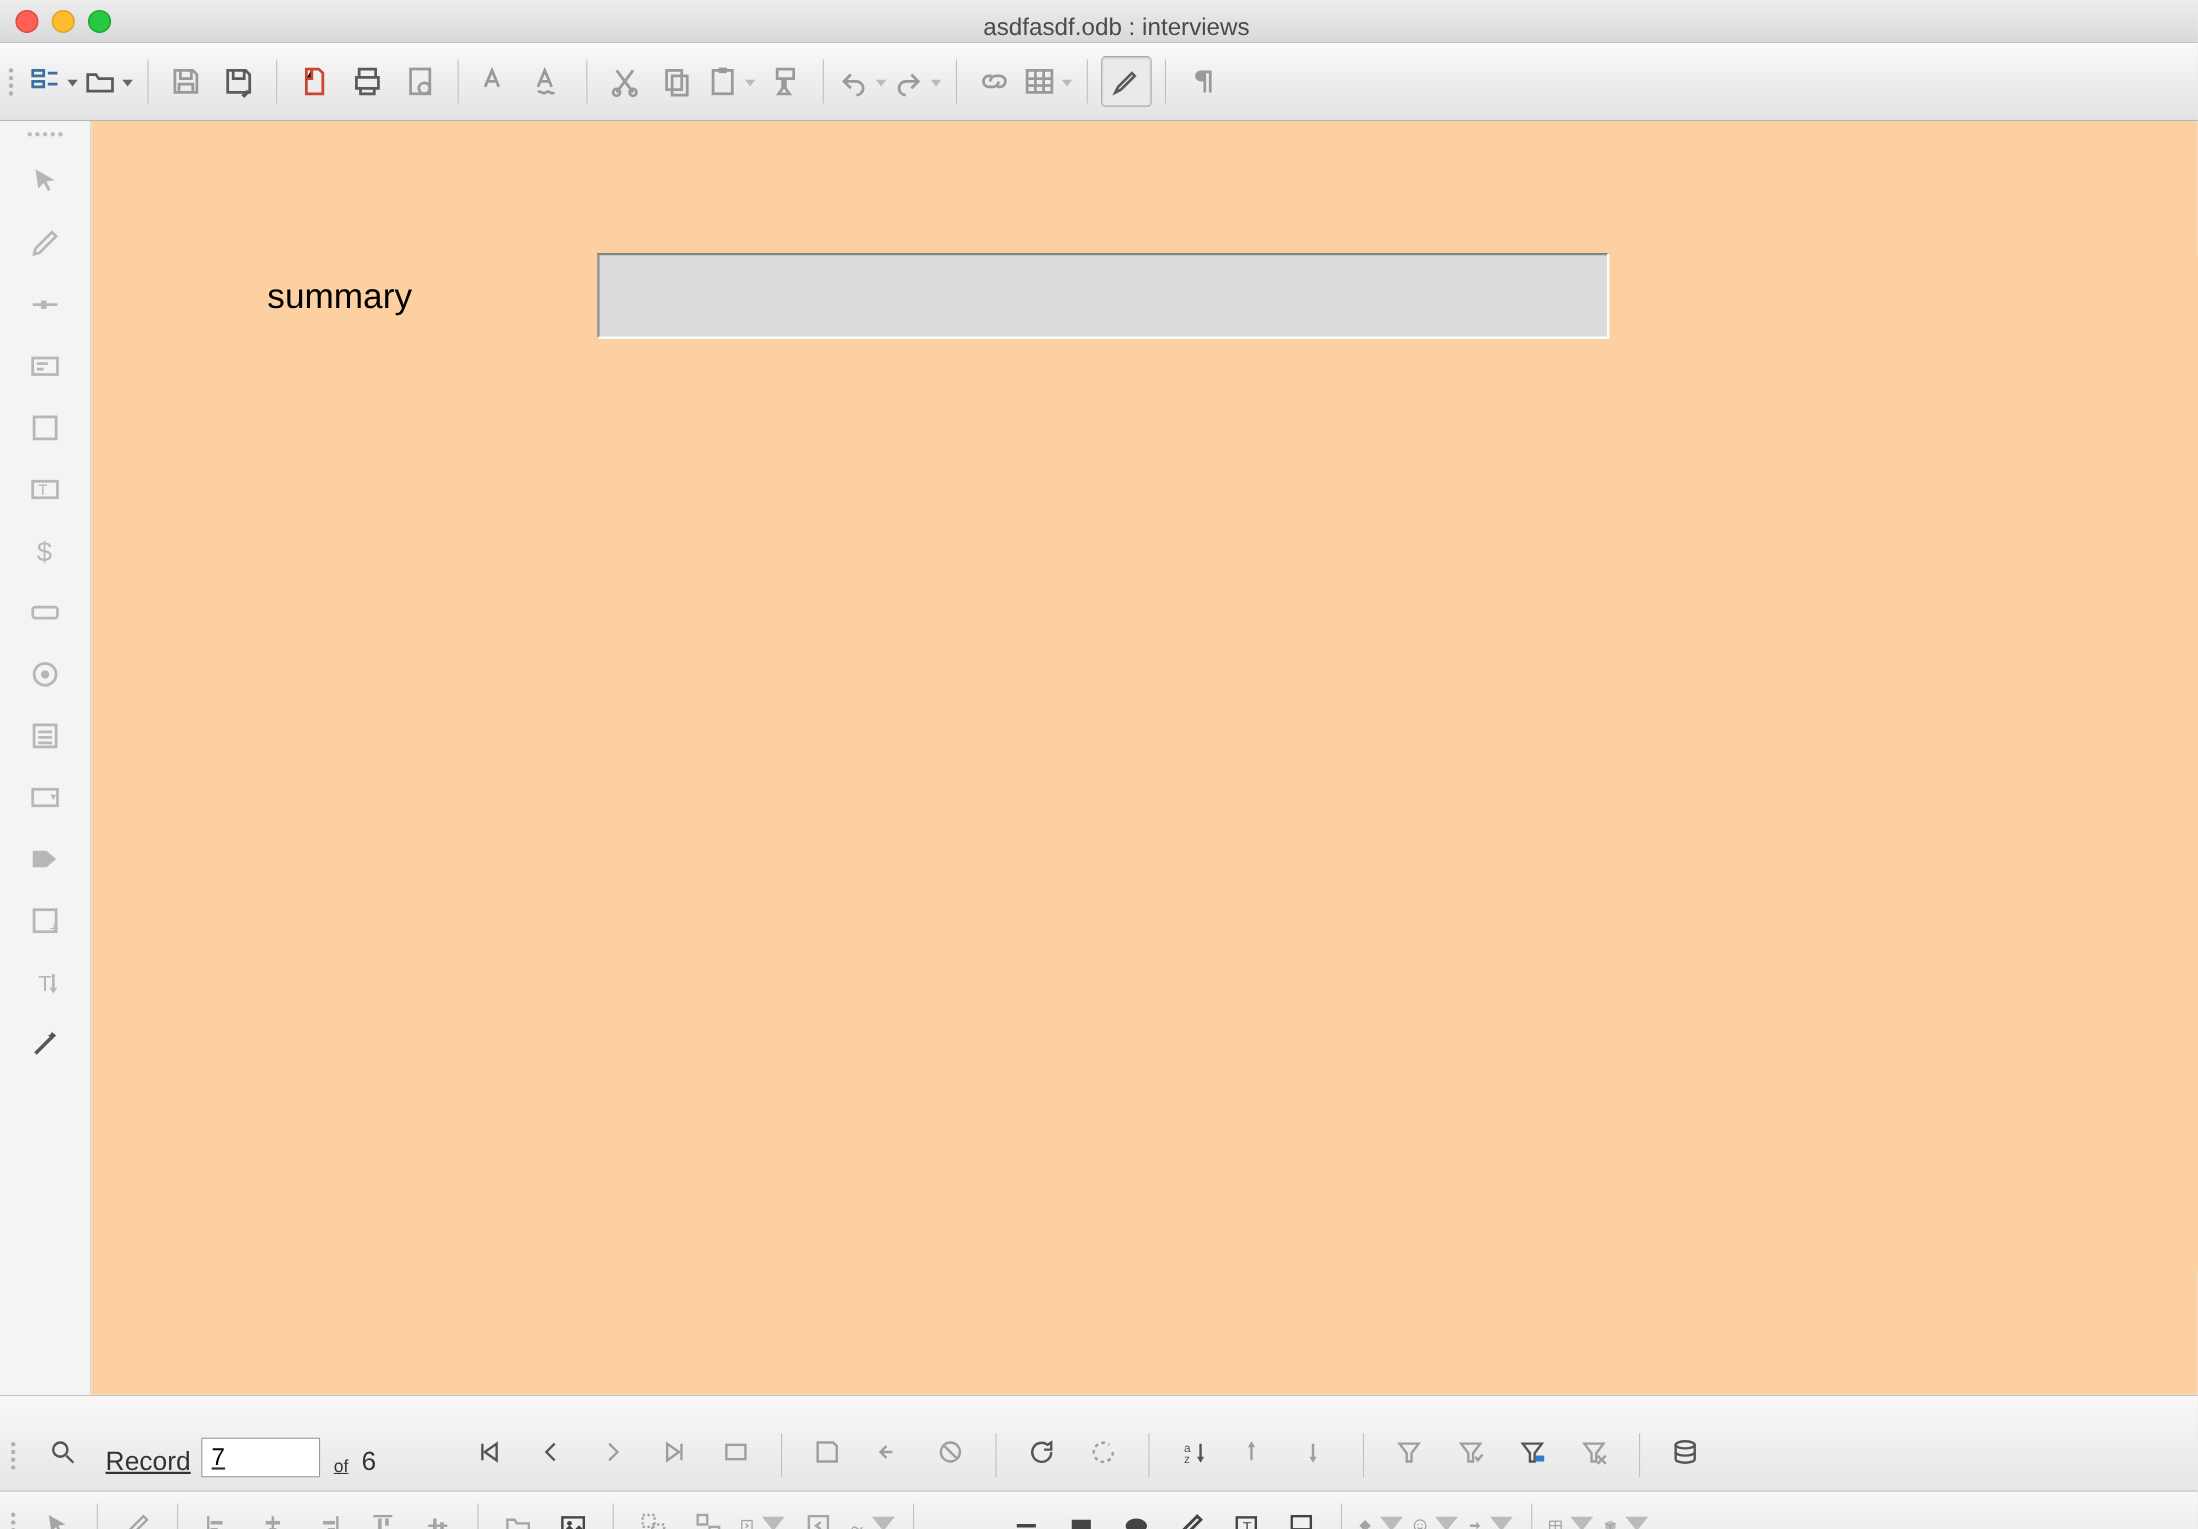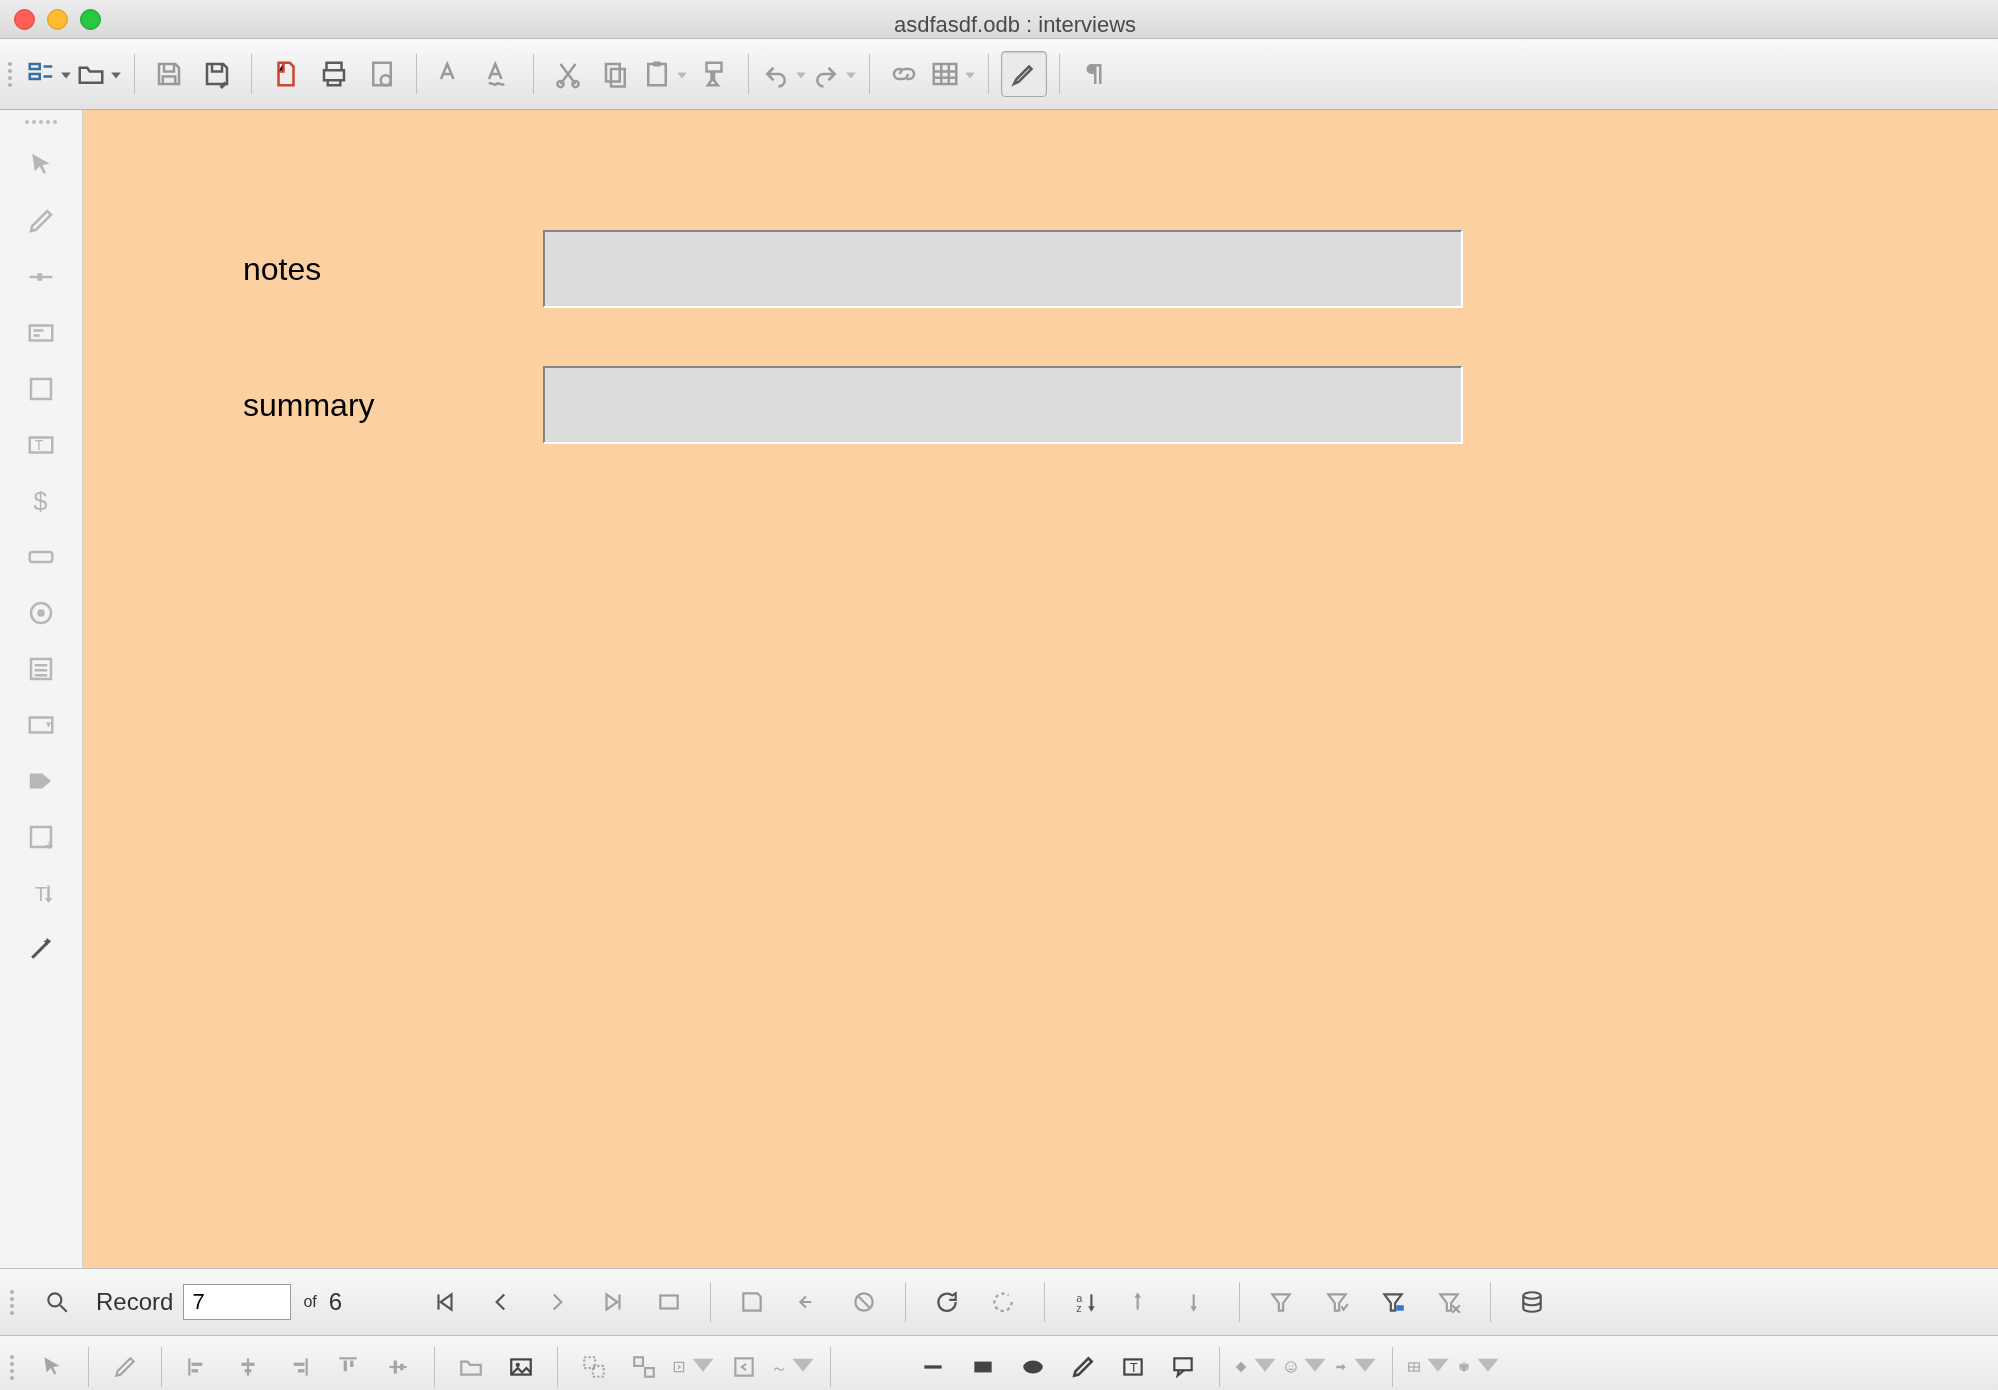--- a/index.html
+++ b/index.html
@@ -148,23 +148,24 @@
     font-size: 26px;
     box-sizing: border-box;
   }
 
   
   .record-bar {
     height: 62px;
     border-top: 1px solid #bdbdbd;
     background: linear-gradient(#f8f8f8,#e6e6e6);
     display:flex;
-    align-items:center;
-    padding: 2px 10px;
+    align-items:flex-end;
+    padding: 12px 10px;
     gap: 10px;
+    text-decoration: underline;
   }
   .rec-label { font-size: 24px; color:#333; margin-left: 6px; }
   .rec-input {
     width: 90px; height: 34px;
     border: 1px solid #9a9a9a;
     background: #fff;
     font-size: 22px;
     padding: 0 8px;
     text-align: left;
   }
@@ -472,24 +473,20 @@
         <svg viewBox="0 0 24 24">
           <path fill="none" stroke="currentColor" stroke-width="2.5" d="M5 19L19 5"></path>
           <path d="M17 3l1 2 2 1-2 1-1 2-1-2-2-1 2-1z" fill="currentColor"></path>
         </svg>
       </div>
   </div>
 
   <div class="canvas-holder">
     <div class="canvas">
       <div class="form-row">
-        <div class="form-label">notes</div>
-        <input class="form-input" value="" style="">
-      </div>
-      <div class="form-row">
         <div class="form-label">summary</div>
         <input class="form-input" value="" style="">
       </div>
     </div>
   </div>
 </div>
 
 <div class="record-bar">
   <div class="grip">
       <i></i>

